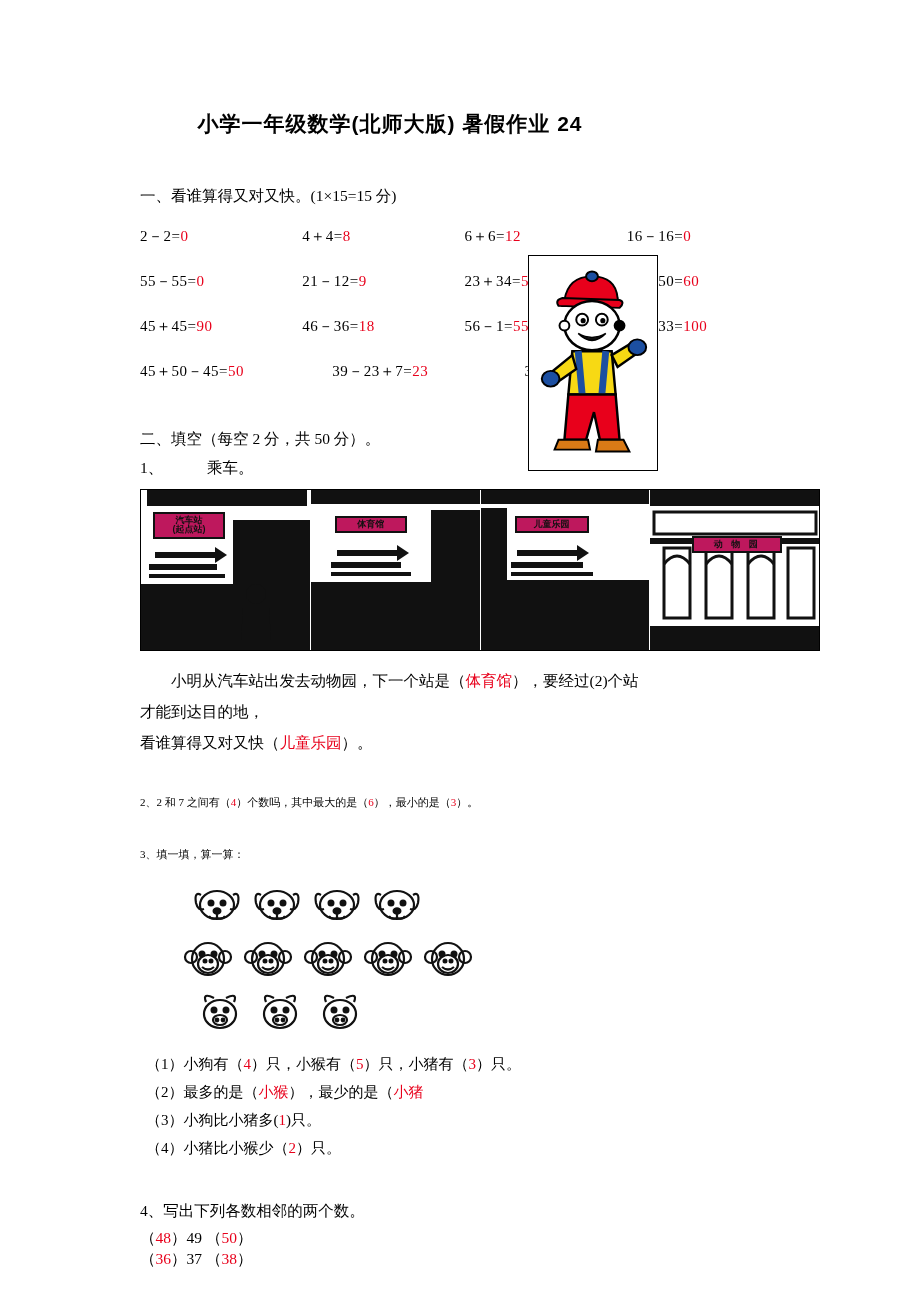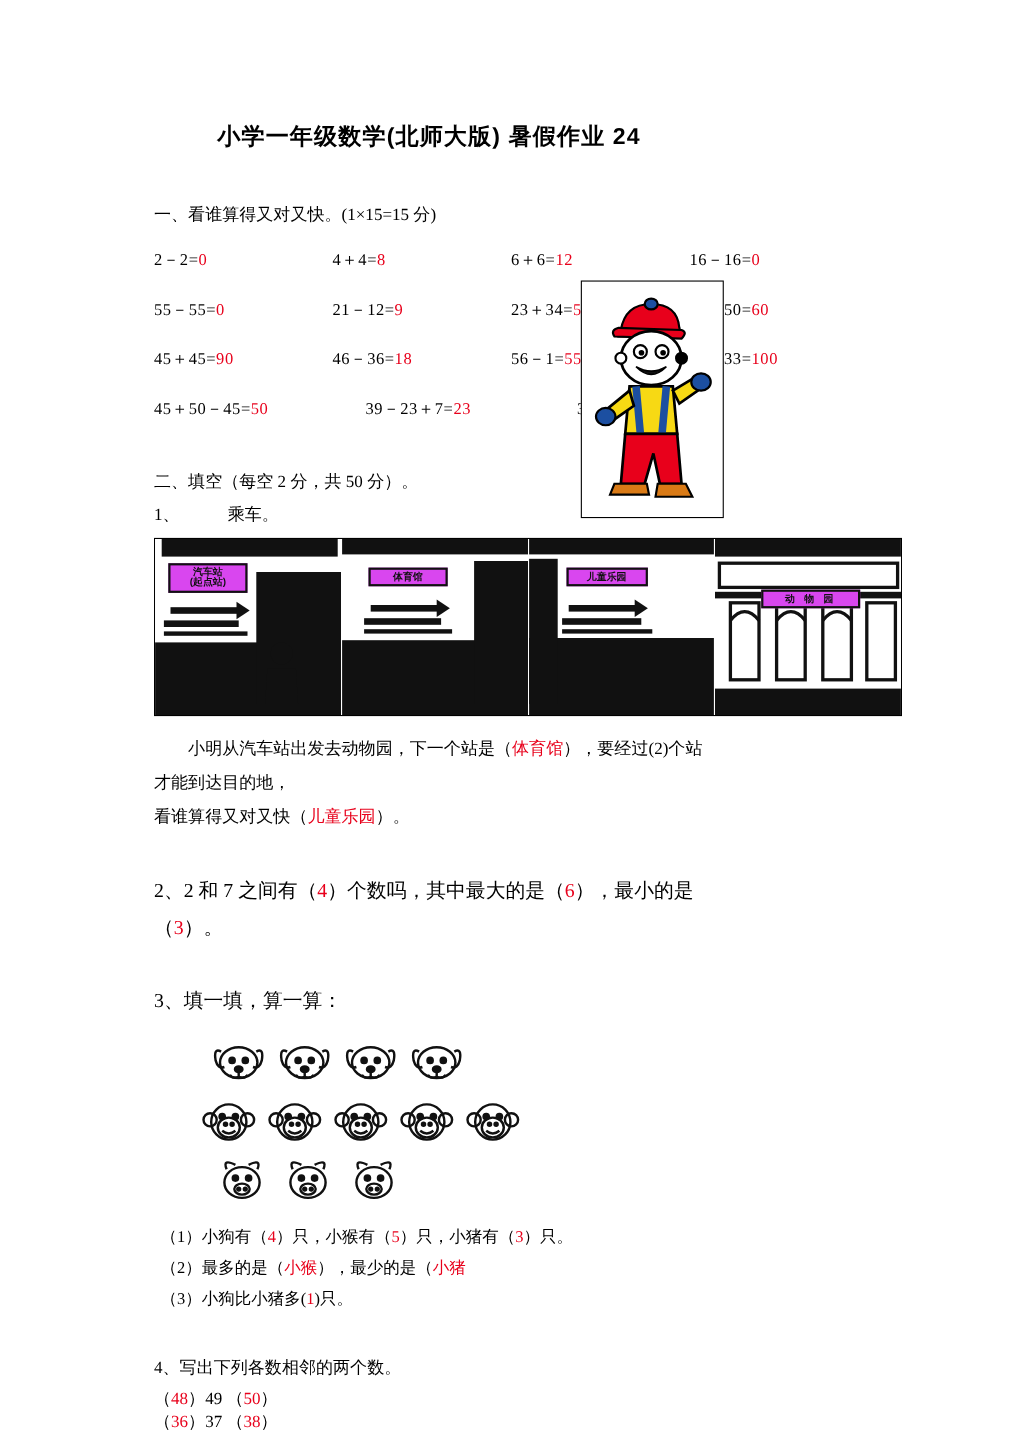--- a/index.html
+++ b/index.html
@@ -63,21 +63,21 @@
     right: -18px;
     top: 28px;
     width: 128px;
     height: 214px;
     border: 1px solid #000;
     background: #ffffff;
     overflow: hidden;
   }
   
   .q-line {
-    font-size: 18px;
+    font-size: 11px;
     line-height: 1.9;
     margin: 0;
   }
   .num-item {
     font-size: 15.5px;
     margin-top: 6px;
   }
   .bus-photo {
     margin-top: 10px;
     width: 678px;
@@ -94,21 +94,21 @@
     overflow: hidden;
     background: #ffffff;
   }
   .bus-panel:last-child { border-right: none; }
   .bp-black {
     position: absolute;
     background: #111;
   }
   .sign {
     position: absolute;
-    background: #d946ef;
+    background: #be185d;
     border: 2px solid #111;
     color: #111;
     font-size: 9px;
     font-weight: bold;
     font-family: "Liberation Sans", sans-serif;
     text-align: center;
     line-height: 1.1;
     padding: 2px 3px;
     white-space: nowrap;
   }
@@ -487,20 +487,21 @@
         </g>
           </svg>
       </div>
     </div>
   </div>
 
   <div class="sub-list">
     <div><span>（1）小狗有（</span><span class="red">4</span><span>）只，小猴有（</span><span class="red">5</span><span>）只，小猪有（</span><span class="red">3</span><span>）只。</span></div>
     <div><span>（2）最多的是（</span><span class="red">小猴</span><span>），最少的是（</span><span class="red">小猪</span></div>
     <div><span>（3）小狗比小猪多(</span><span class="red">1</span><span>)只。</span></div>
+    <div><span>（4）小猪比小猴少（</span><span class="red">2</span><span>）只。</span></div>
   </div>
 
   <div class="q4">4、写出下列各数相邻的两个数。</div>
   <div class="q4-answers">
     <span class="gapcell"><span>（</span><span class="red">48</span><span>）49 （</span><span class="red">50</span><span>）</span></span>
     <span class="gapcell"><span>（</span><span class="red">36</span><span>）37 （</span><span class="red">38</span><span>）</span></span>
   </div>
 
 </div>
 

